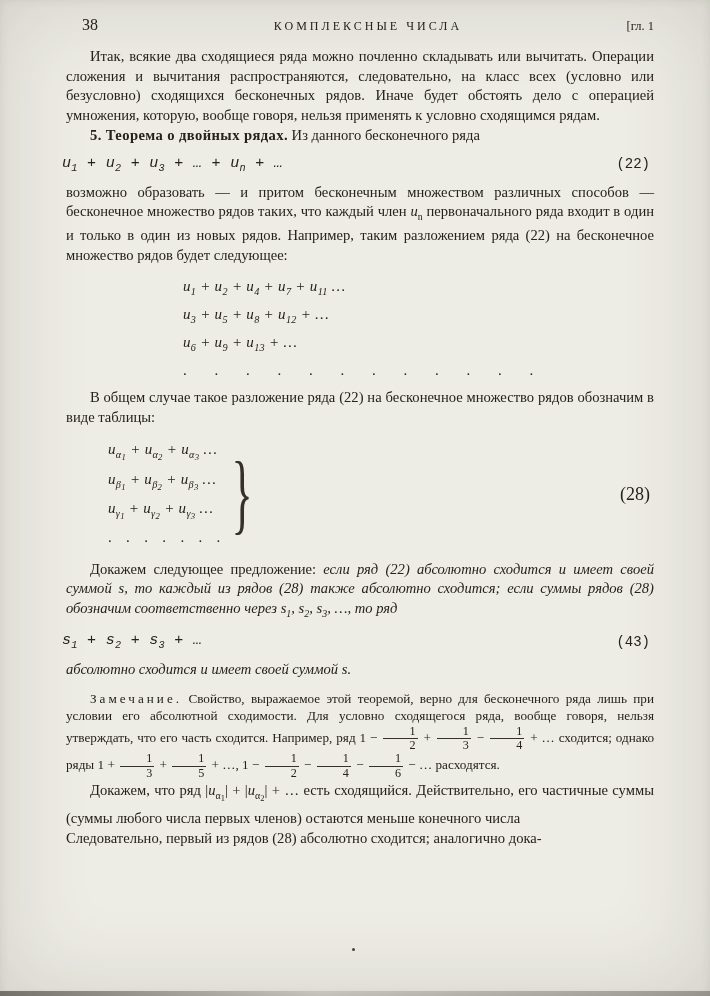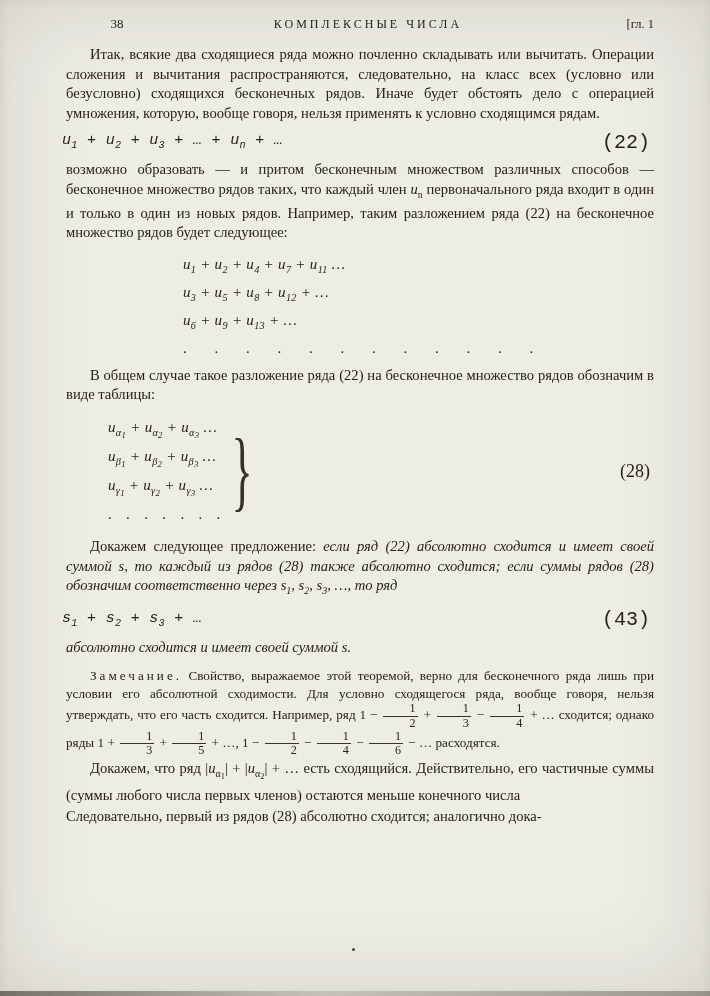--- a/index.html
+++ b/index.html
@@ -11,35 +11,35 @@
     font-family:"Liberation Serif","DejaVu Serif",serif;
     color:#262219;
   }
   .page::after {
     content:""; position:absolute; left:0; right:0; bottom:0; height:5px;
     background:linear-gradient(to right, rgba(35,32,25,.55), rgba(35,32,25,.12) 45%, rgba(35,32,25,.35));
   }
   .inner { padding:16px 56px 0 62px; }
 
   .pagehead { display:flex; align-items:baseline; margin-bottom:13px; }
-  .pagehead .pno  { width:70px; font-size:13px; padding-left:20px;text-align:center; }
+  .pagehead .pno  { width:70px; font-size:16px; padding-left:20px; }
   .pagehead .title{ flex:1; text-align:center; font-size:12px; letter-spacing:3px; }
   .pagehead .chap { width:70px; text-align:right; font-size:12.5px; }
 
   .para { font-size:14.6px; line-height:19.5px; text-align:justify; text-indent:24px; margin:0 0 1px 4px; }
   .noind { text-indent:0; }
   .it { font-style:italic; }
   .lead { font-weight:bold; letter-spacing:.4px; }
 
   sub { font-size:.68em; }
   sub sub { font-size:.85em; vertical-align:-.25em; }
 
   .eq { position:relative; text-align:left; font-size:15px; margin:9px 0 9px 0;font-family:Liberation Mono, monospace; }
   .eq .m { font-style:italic; letter-spacing:.3px; }
-  .eq .tag { position:absolute; right:4px; top:50%; transform:translateY(-50%); font-size:20px; font-style:normal; }
+  .eq .tag { position:absolute; right:4px; top:50%; transform:translateY(-50%); font-size:14px; font-style:normal; }
 
   .series { width:fit-content; margin:10px auto 6px auto; font-size:15px; font-style:italic; line-height:23px; letter-spacing:.3px; }
   .series .dots { font-style:normal; word-spacing:24px; letter-spacing:0; }
 
   .eq28wrap { position:relative; display:flex; margin:12px 0 12px 0; }
   .eq28group { display:flex; align-items:center; transform:translateX(46px); }
   .eq28rows { font-size:15px; font-style:italic; line-height:21px; letter-spacing:.3px; }
   .eq28rows .dots28 { font-style:normal; word-spacing:10px; }
   .brace { font-size:88px; line-height:84px; font-weight:200; transform:scaleX(.5); margin-left:0px; color:#35312a; }
   .eq28wrap .tag { position:absolute; right:4px; top:50%; transform:translateY(-50%); font-size:18px; }
@@ -60,20 +60,21 @@
   <div class="inner">
 
     <div class="pagehead">
       <span class="pno">38</span>
       <span class="title">КОМПЛЕКСНЫЕ ЧИСЛА</span>
       <span class="chap">[гл. 1</span>
     </div>
 
     <p class="para">Итак, всякие два сходящиеся ряда можно почленно складывать или вычитать. Операции сложения и вычитания распространяются, следовательно, на класс всех (условно или безусловно) сходящихся бесконечных рядов. Иначе будет обстоять дело с операцией умножения, которую, вообще говоря, нельзя применять к условно сходящимся рядам.</p>
 
+    <p class="para"><b class="lead">5. Теорема о двойных рядах.</b><span> Из данного бесконечного ряда</span></p>
 
     <div class="eq">
       <span class="m">u<sub>1</sub> + u<sub>2</sub> + u<sub>3</sub> + … + u<sub>n</sub> + …</span>
       <span class="tag">(22)</span>
     </div>
 
     <p class="para noind">возможно образовать — и притом бесконечным множеством различных способов — бесконечное множество рядов таких, что каждый член <i>u</i><sub>n</sub> первоначального ряда входит в один и только в один из новых рядов. Например, таким разложением ряда (22) на бесконечное множество рядов будет следующее:</p>
 
     <div class="series">
       <div class="row">u<sub>1</sub> + u<sub>2</sub> + u<sub>4</sub> + u<sub>7</sub> + u<sub>11</sub> …</div>

